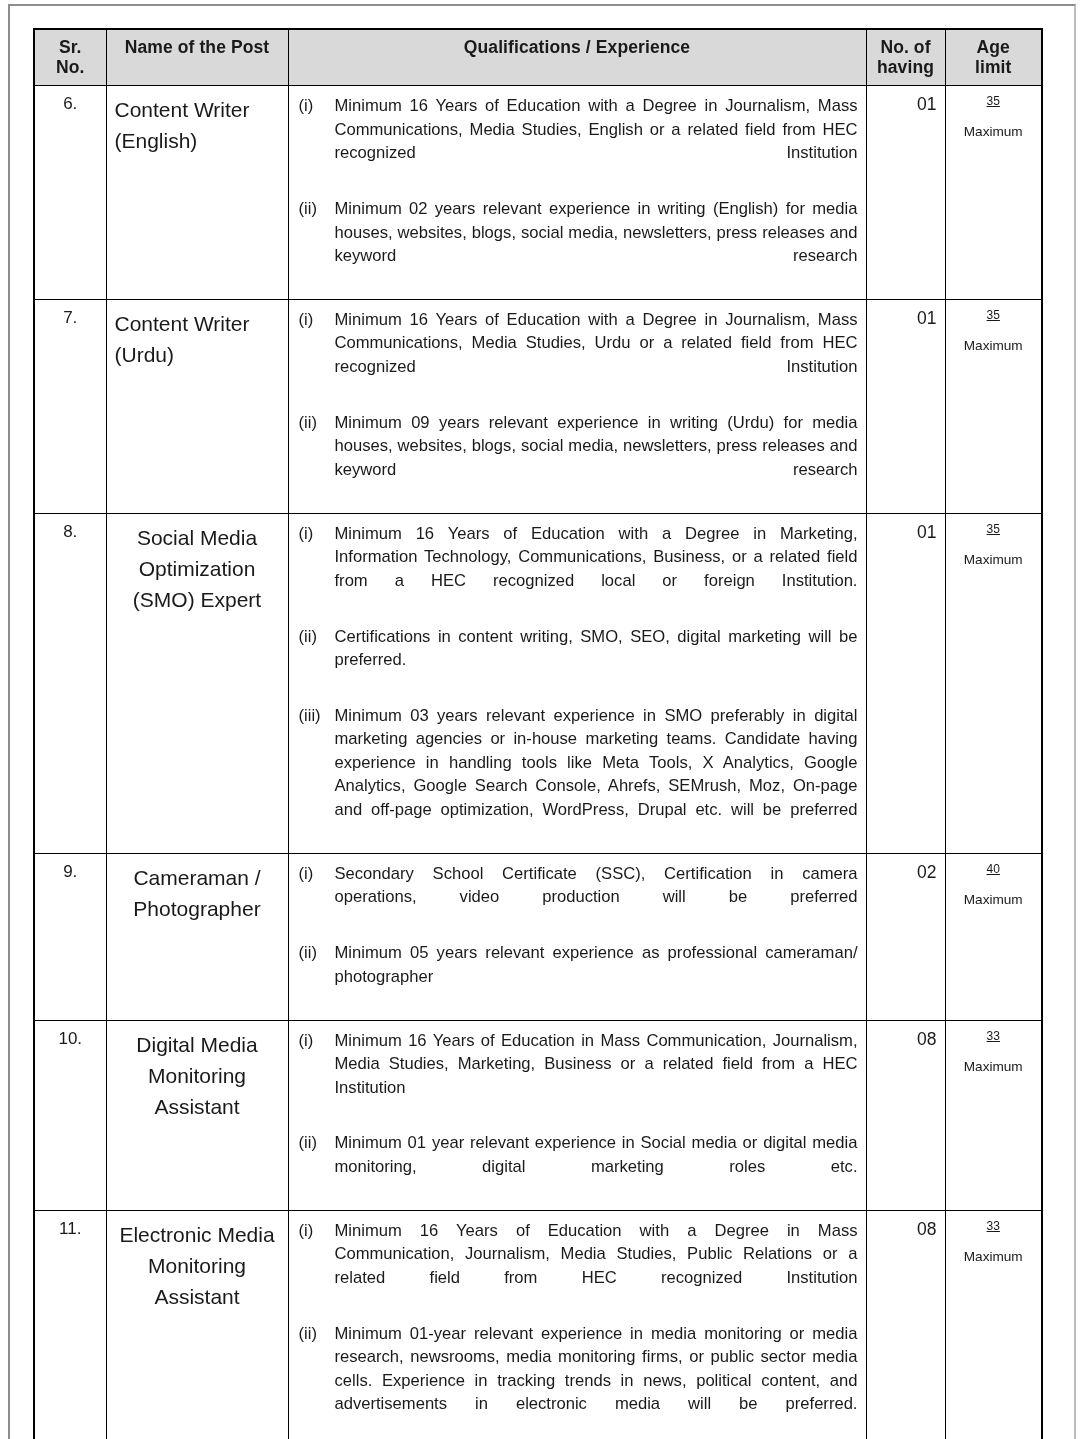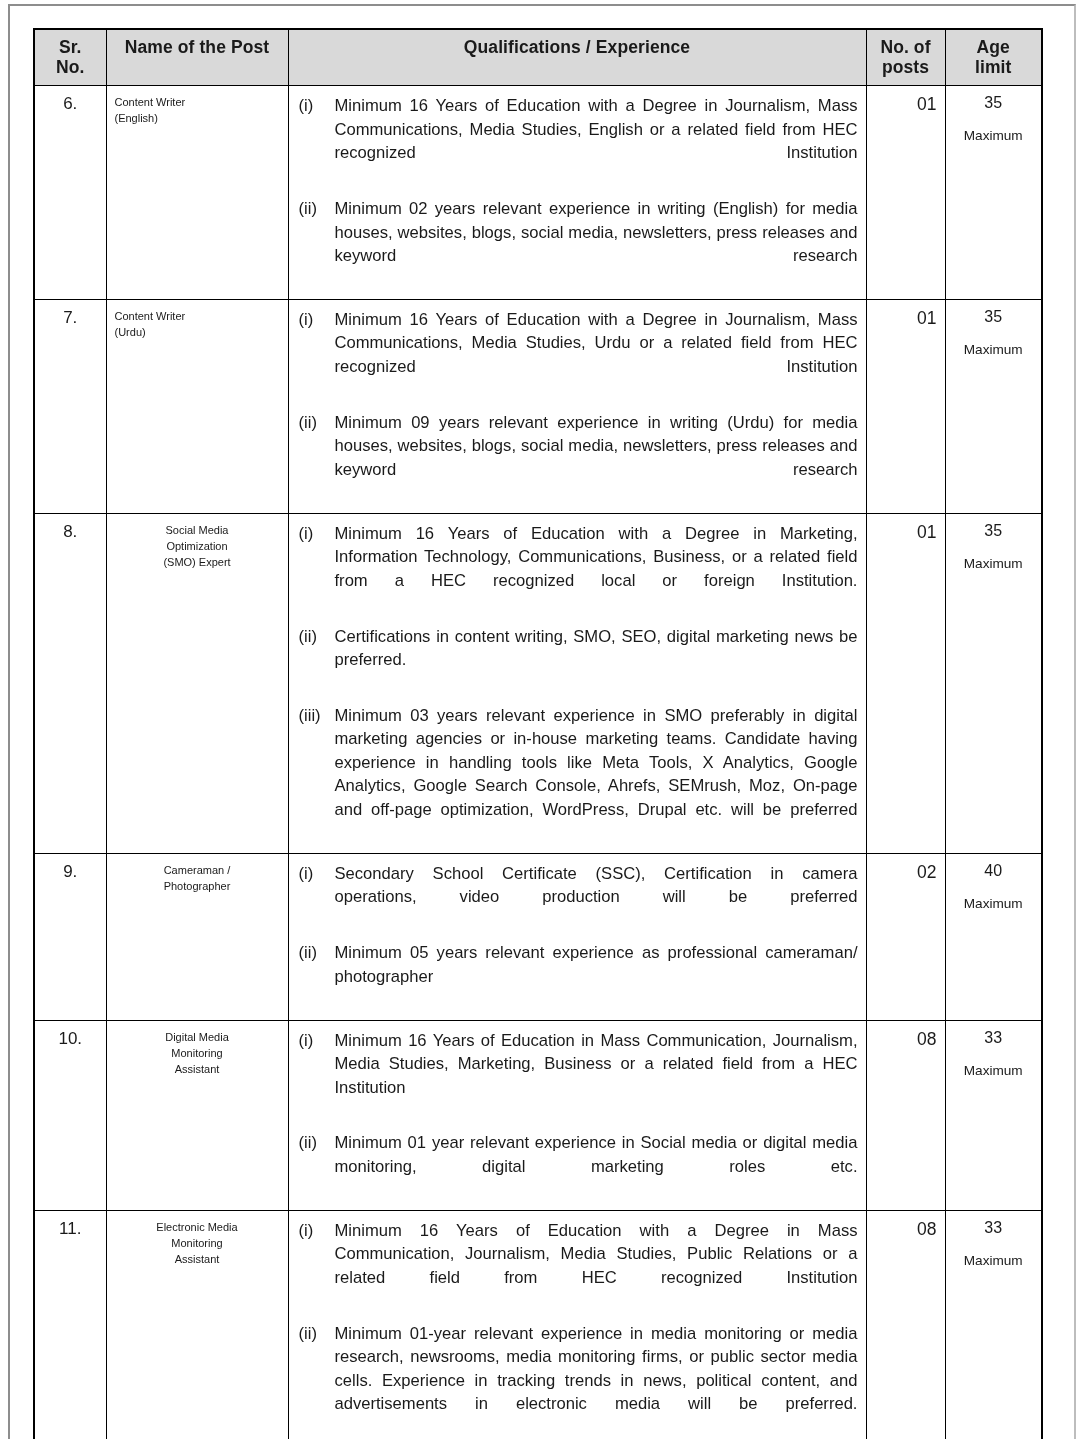--- a/index.html
+++ b/index.html
@@ -64,21 +64,21 @@
   col.c-qual  { width: 578px; }
   col.c-posts { width: 79px; }
   col.c-age   { width: 97px; }
 
   td.sr {
     text-align: center;
     font-size: 17px;
     padding: 9px 0 0 0;
   }
   td.post {
-    font-size: 11px;
+    font-size: 21px;
     line-height: 1.48;
     padding: 9px 10px 6px 12px;
   }
   td.post.center { text-align: center; padding-left: 8px; padding-right: 8px; margin-left: 25px;}
   td.post.left   { text-align: left; }
 
   td.qual {
     padding: 7px 10px 8px 8px;
   }
   ol.quallist {
@@ -110,21 +110,21 @@
 
   td.posts {
     text-align: right;
     font-size: 17.5px;
     padding: 8px 0 0 0;
   }
   td.age {
     text-align: center;
     padding: 8px 0 0 0;
   }
-  td.age .num { font-size: 16px; display: block; }
+  td.age .num { font-size: 12px; display: block; text-decoration: underline; }
   td.age .max { font-size: 13.6px; display: block; margin-top: 16px; }
 
   
   .terms {
     margin-top: 58px;
     width: 1016px;
   }
   .terms-title {
     font-size: 22px;
     font-weight: bold;
@@ -181,21 +181,21 @@
     <thead>
       <tr>
         <th>
           <span>Sr.</span><br>
           <span>No.</span>
         </th>
         <th>Name of the Post</th>
         <th>Qualifications / Experience</th>
         <th>
           <span>No. of</span><br>
-          <span>posts</span>
+          <span>having</span>
         </th>
         <th>
           <span>Age</span><br>
           <span>limit</span>
         </th>
       </tr>
     </thead>
     <tbody id="jobs-body">
         <tr>
           <td class="sr">6.</td>
@@ -243,21 +243,21 @@
           <td class="sr">8.</td>
           <td class="post center"><span>Social Media</span><br><span>Optimization</span><br><span>(SMO) Expert</span></td>
           <td class="qual">
             <ol class="quallist">
               <li>
                 <span class="rn">(i)</span>
                 <span class="rtext">Minimum 16 Years of Education with a Degree in Marketing, Information Technology, Communications, Business, or a related field from a HEC recognized local or foreign Institution.</span>
               </li>
               <li>
                 <span class="rn">(ii)</span>
-                <span class="rtext">Certifications in content writing, SMO, SEO, digital marketing news be preferred.</span>
+                <span class="rtext">Certifications in content writing, SMO, SEO, digital marketing will be preferred.</span>
               </li>
               <li>
                 <span class="rn">(iii)</span>
                 <span class="rtext">Minimum 03 years relevant experience in SMO preferably in digital marketing agencies or in-house marketing teams. Candidate having experience in handling tools like Meta Tools, X Analytics, Google Analytics, Google Search Console, Ahrefs, SEMrush, Moz, On-page and off-page optimization, WordPress, Drupal etc. will be preferred</span>
               </li>
             </ol>
           </td>
           <td class="posts">01</td>
           <td class="age">
             <span class="num">35</span>

